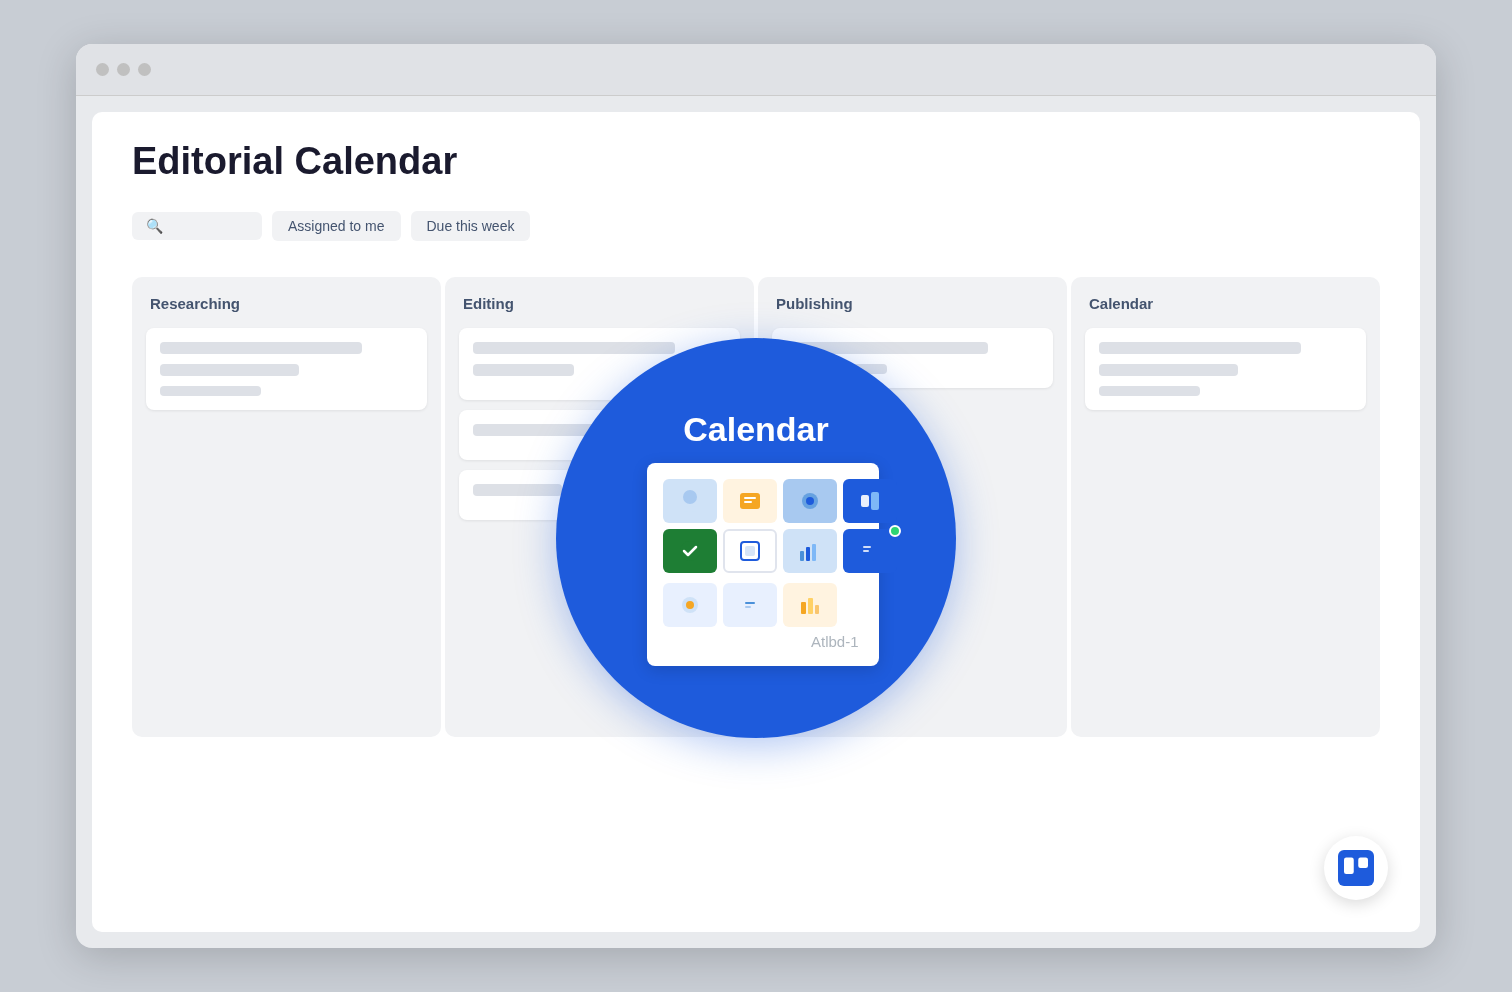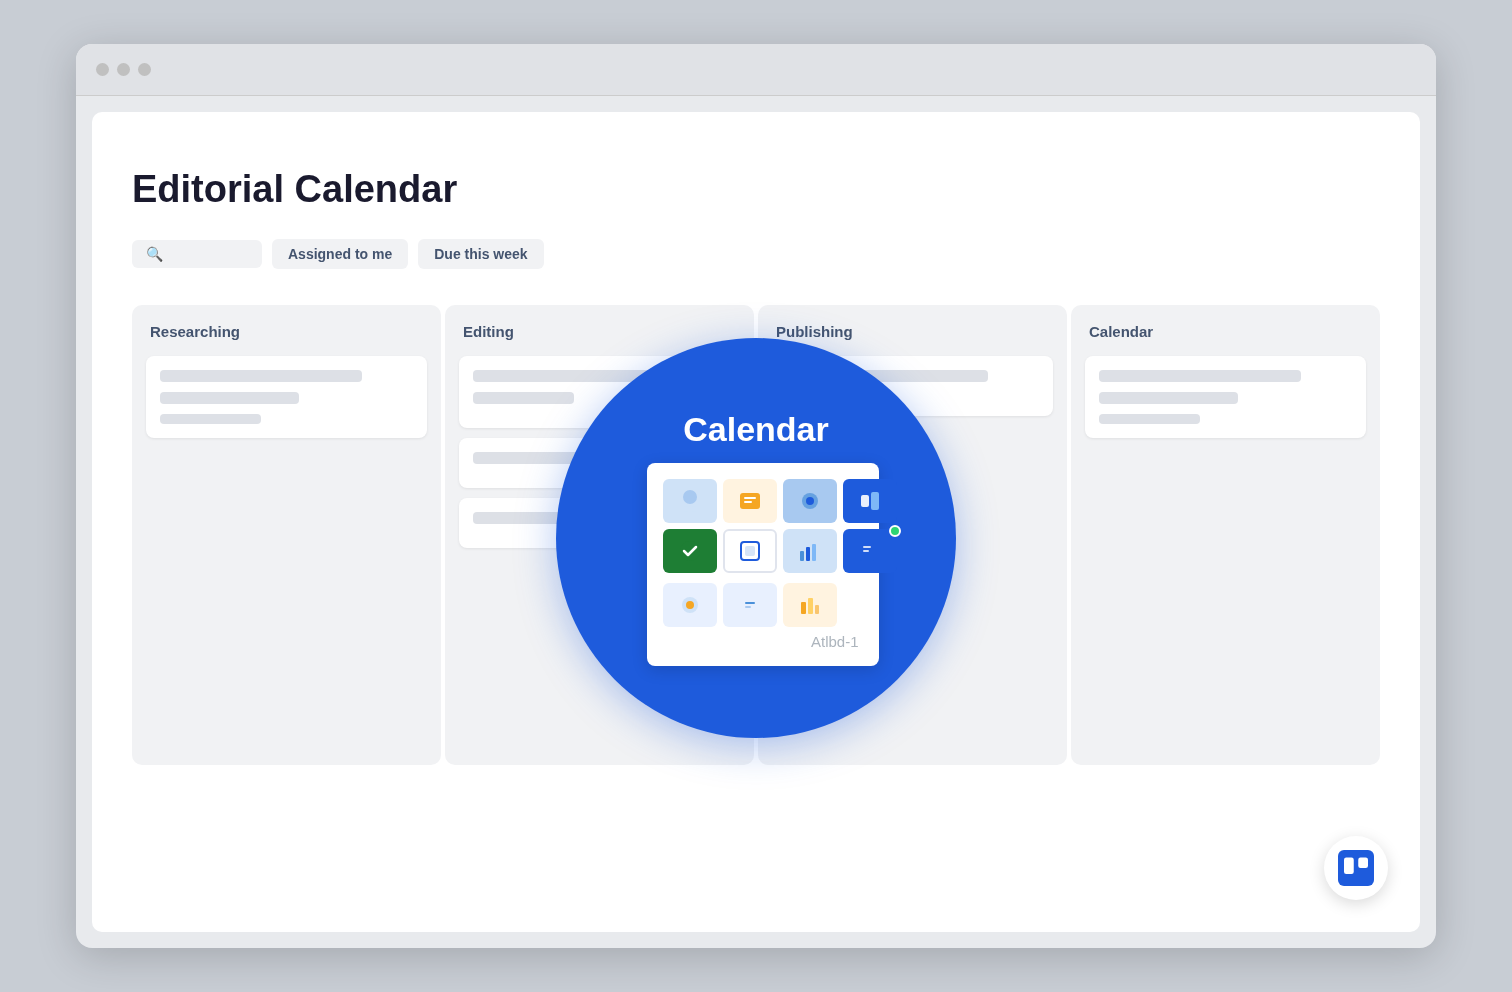--- a/index.html
+++ b/index.html
@@ -37,21 +37,21 @@
       width: 13px;
       height: 13px;
       border-radius: 50%;
       background: #c0c0c0;
     }
 
     .browser-body {
       background: #fff;
       margin: 16px;
       border-radius: 10px;
-      padding: 56px 40px 40px 40px;
+      padding: 28px 40px 40px 40px;
       min-height: 820px;
       position: relative;
       overflow: hidden;
     }
 
     .page-title {
       font-size: 38px;
       font-weight: 800;
       color: #1a1a2e;
       margin-bottom: 28px;
@@ -78,21 +78,21 @@
       color: #888;
       font-size: 14px;
     }
 
     .filter-btn {
       background: #f1f2f4;
       border: none;
       border-radius: 6px;
       padding: 7px 16px;
       font-size: 14px;
-      font-weight: 700;
+      font-weight: 400;
       color: #44546f;
       cursor: pointer;
     }
 
     
     .kanban-board {
       display: flex;
       gap: 4px;
       align-items: flex-start;
       position: relative;

